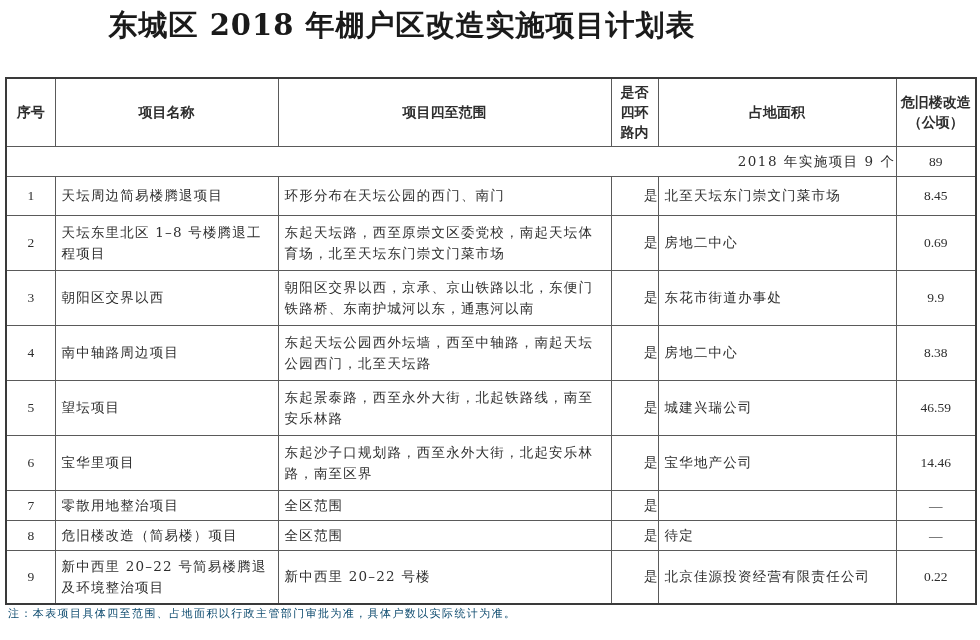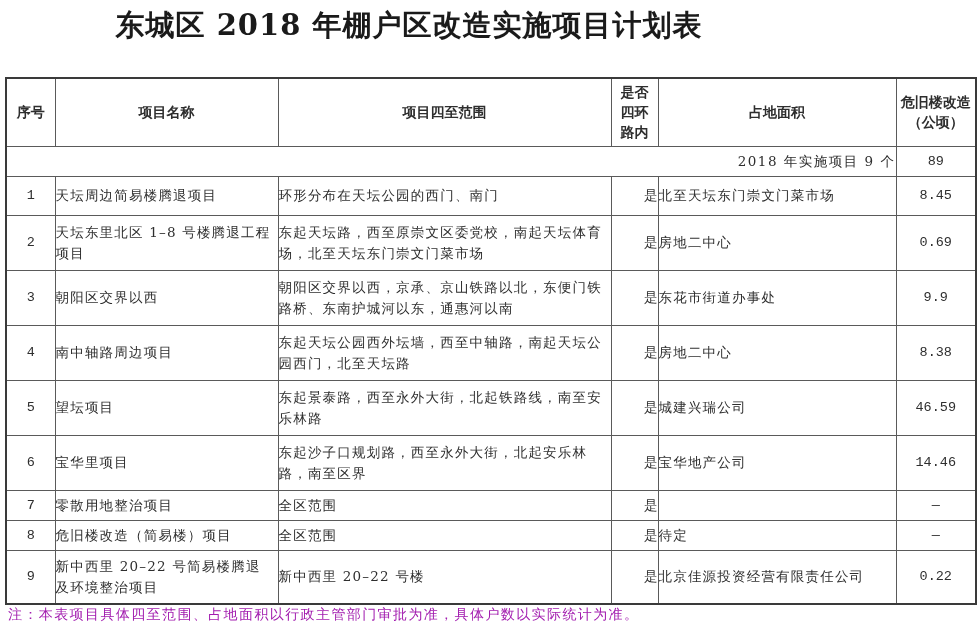--- a/index.html
+++ b/index.html
@@ -1,48 +1,48 @@
 <!DOCTYPE html>
 <html><head>
 <meta charset="utf-8">
 <style>
   * { box-sizing: border-box; margin: 0; padding: 0; }
   html, body { width: 980px; height: 640px; background: #ffffff; overflow: hidden; }
   body { position: relative; font-family: "DejaVu Serif", "Liberation Serif", serif; color: #2a2a2a; }
   .title {
-    position: absolute; left: 7px; top: 6px; width: 804px; height: 44px;
+    position: absolute; left: 0; top: 6px; width: 804px; height: 44px;
     text-align: center; font-size: 29px; font-weight: bold; letter-spacing: 1px;
     color: #1a1a1a; font-family: "DejaVu Serif", "Liberation Serif", serif;
   }
   table.plan {
     position: absolute; left: 5px; top: 77px; width: 970px;
     border-collapse: collapse; table-layout: fixed;
     border: 2px solid #3a3a3a;
   }
   table.plan td, table.plan th {
     border: 1px solid #5a5a5a; font-size: 13.5px; line-height: 21px;
     vertical-align: middle; font-weight: normal; color: #2e2e2e;
   }
   table.plan th {
     font-family: "DejaVu Sans", "Liberation Sans", sans-serif;
     font-size: 14px; font-weight: bold; text-align: center; line-height: 20px;
   }
   th.narrow { padding: 0 4px; }
   td.c { text-align: right; }
-  td.l { text-align: left; padding: 0 6px 0 0; letter-spacing: 1.2px; }
-  td.num { text-align: center; font-family: Liberation Mono, monospace; font-size: 14px; }
+  td.l { text-align: left; padding: 0 6px 0 6px; letter-spacing: 1.2px; }
+  td.num { text-align: center; font-family: Liberation Serif, serif; font-size: 14px; }
   tr.hdr { height: 68px; }
   tr.sum { height: 30px; }
   tr.h1 { height: 39px; }
   tr.h2 { height: 55px; }
   tr.h3 { height: 30px; }
   tr.h4 { height: 54px; }
   .note {
-    position: absolute; left: 8px; top: 606px; width: 960px; font-size: 14px;
-    letter-spacing: 1.4px; color: #a21caf;
+    position: absolute; left: 8px; top: 606px; width: 960px; font-size: 11px;
+    letter-spacing: 1.4px; color: #0c4a6e;
   }
 </style>
 </head>
 <body>
 
 <div class="title">东城区 2018 年棚户区改造实施项目计划表</div>
 
 <table class="plan">
   <colgroup>
     <col style="width:49px">

